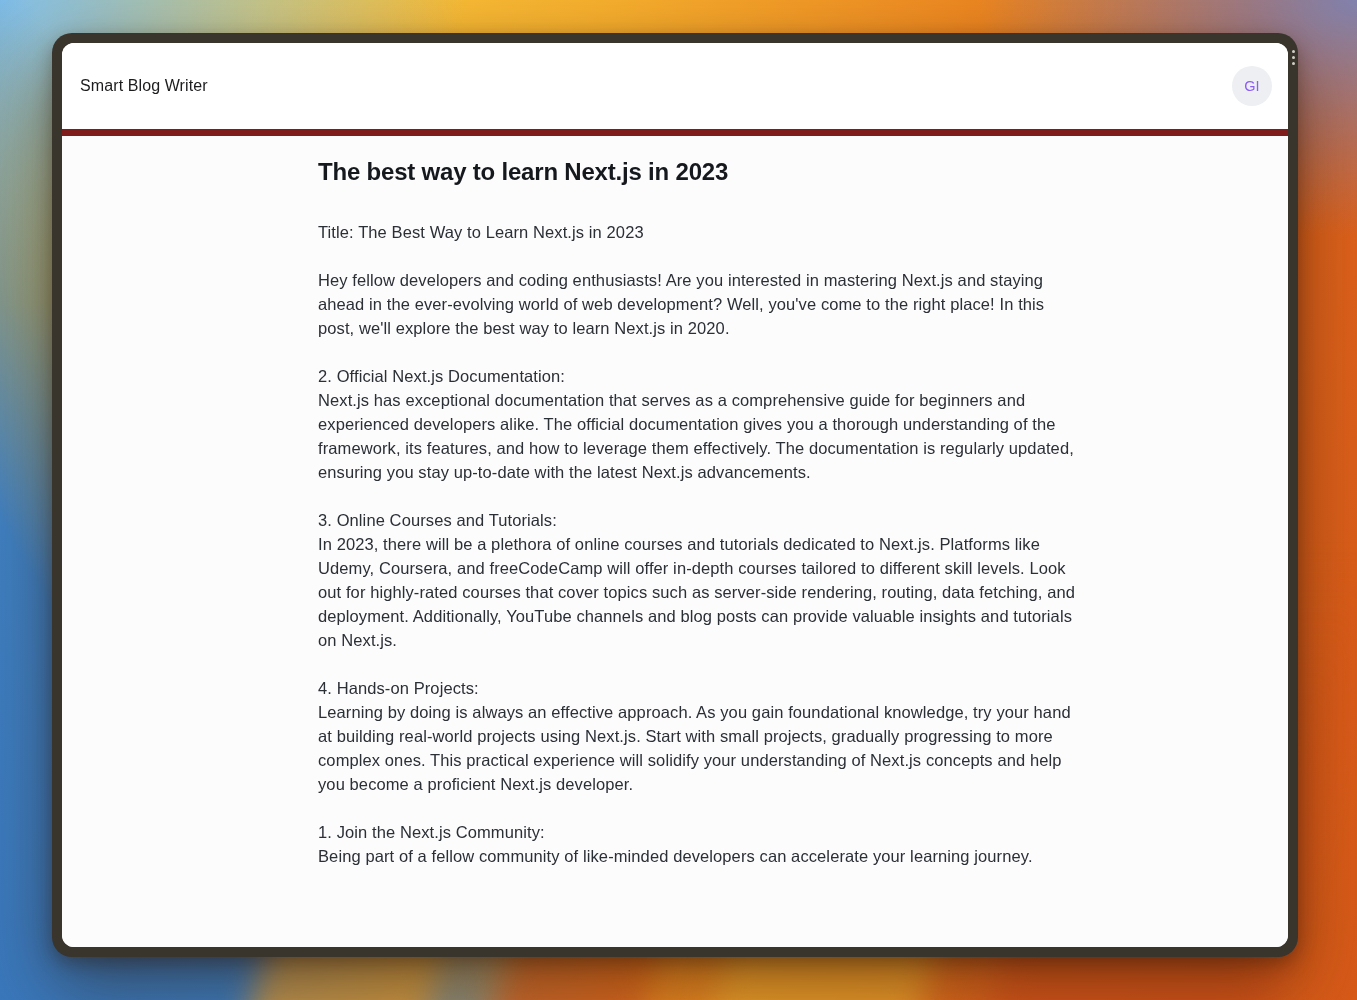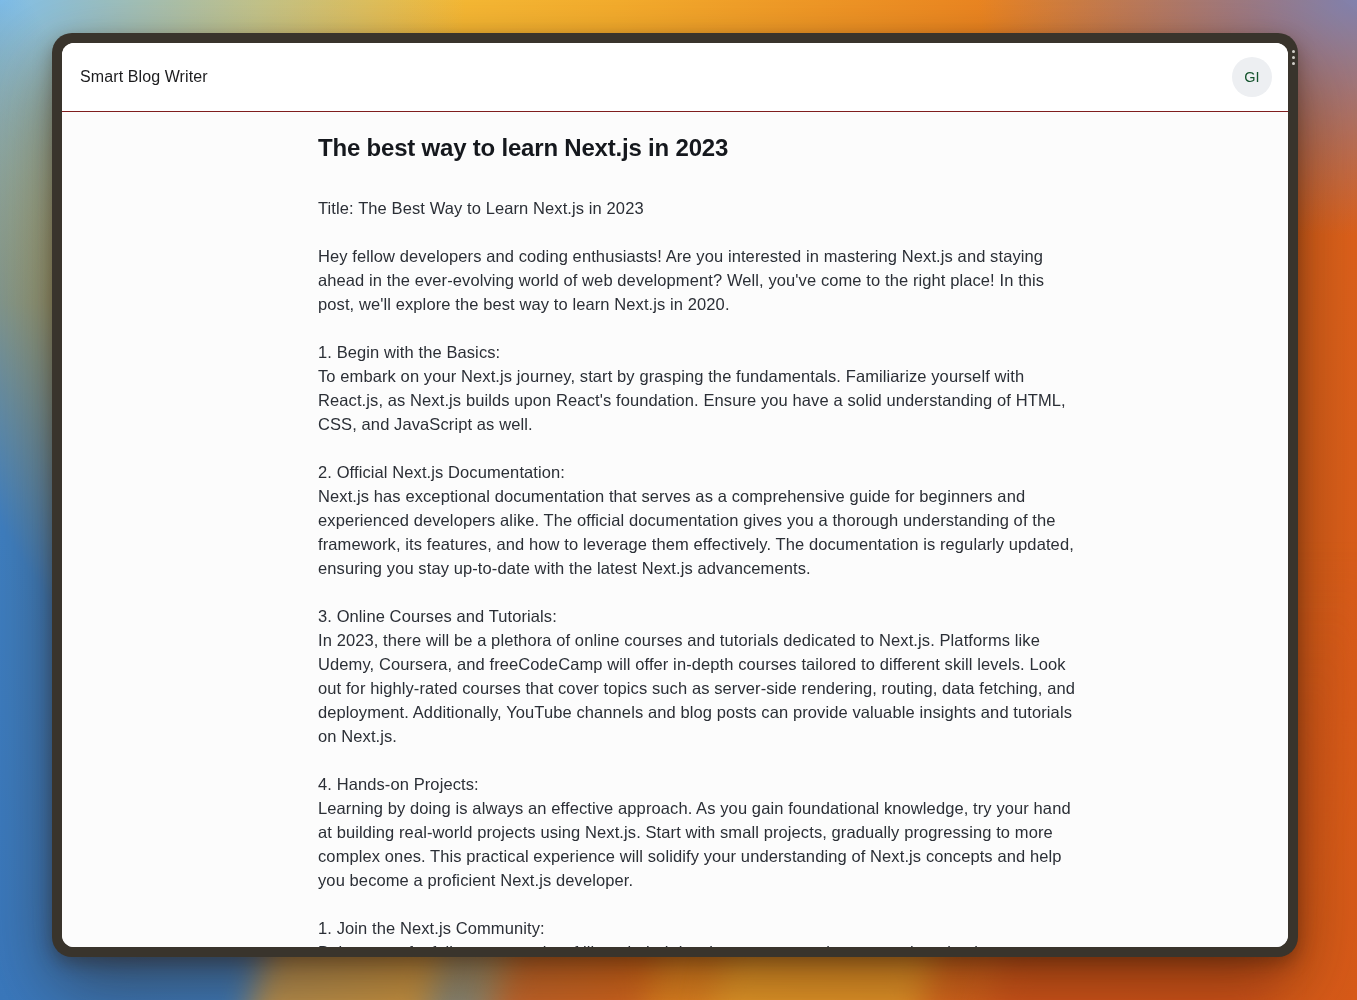--- a/index.html
+++ b/index.html
@@ -32,30 +32,30 @@
               flex-direction:column; gap:3px; align-items:center; }
   .grip-dots i{ width:3px; height:3px; border-radius:50%; background:#d2cfc9; display:block; }
 
   .page{
     width:100%; height:100%; background:#ffffff; border-radius:12px;
     overflow:hidden; display:flex; flex-direction:column;
   }
 
   
   .header{
-    height:69px; flex:0 0 auto; background:#ffffff;
-    border-bottom:1px solid #7f1d1d;
+    height:93px; flex:0 0 auto; background:#ffffff;
+    border-bottom:7px solid #7f1d1d;
     display:flex; align-items:center; justify-content:space-between;
     padding:0 16px 0 18px;
   }
   .app-title{ font-size:16px; font-weight:500; color:#1c1c1e; letter-spacing:.1px; }
   .avatar{
     width:40px; height:40px; border-radius:50%; background:#edeff2;
     display:flex; align-items:center; justify-content:center;
-    font-size:14.5px; color:#14532d; cursor:pointer; user-select:none;
+    font-size:14.5px; color:#8b5cf6; cursor:pointer; user-select:none;
   }
 
   
   .content{
     flex:1 1 auto; background:#fcfcfc; overflow:hidden; position:relative;padding-left:44px;
   }
   .article{ max-width:758px; margin:0 auto; padding-top:20px; }
   .article h1{
     font-size:24px; font-weight:700; color:#15181d; letter-spacing:-.2px;
     line-height:32px; margin:0 0 32px 0;
@@ -89,22 +89,20 @@
       <div class="avatar">
         <span>GI</span>
       </div>
     </div>
 
     <div class="content">
       <div class="article">
         <h1>The best way to learn Next.js in 2023</h1>
         <p>Title: The Best Way to Learn Next.js in 2023</p>
         <p>Hey fellow developers and coding enthusiasts! Are you interested in mastering Next.js and staying ahead in the ever-evolving world of web development? Well, you've come to the right place! In this post, we'll explore the best way to learn Next.js in 2020.</p>
-        <p>1. Begin with the Basics:
-To embark on your Next.js journey, start by grasping the fundamentals. Familiarize yourself with React.js, as Next.js builds upon React's foundation. Ensure you have a solid understanding of HTML, CSS, and JavaScript as well.</p>
         <p>2. Official Next.js Documentation:
 Next.js has exceptional documentation that serves as a comprehensive guide for beginners and experienced developers alike. The official documentation gives you a thorough understanding of the framework, its features, and how to leverage them effectively. The documentation is regularly updated, ensuring you stay up-to-date with the latest Next.js advancements.</p>
         <p>3. Online Courses and Tutorials:
 In 2023, there will be a plethora of online courses and tutorials dedicated to Next.js. Platforms like Udemy, Coursera, and freeCodeCamp will offer in-depth courses tailored to different skill levels. Look out for highly-rated courses that cover topics such as server-side rendering, routing, data fetching, and deployment. Additionally, YouTube channels and blog posts can provide valuable insights and tutorials on Next.js.</p>
         <p>4. Hands-on Projects:
 Learning by doing is always an effective approach. As you gain foundational knowledge, try your hand at building real-world projects using Next.js. Start with small projects, gradually progressing to more complex ones. This practical experience will solidify your understanding of Next.js concepts and help you become a proficient Next.js developer.</p>
         <p>1. Join the Next.js Community:
 Being part of a fellow community of like-minded developers can accelerate your learning journey.</p>
       </div>
     </div>

